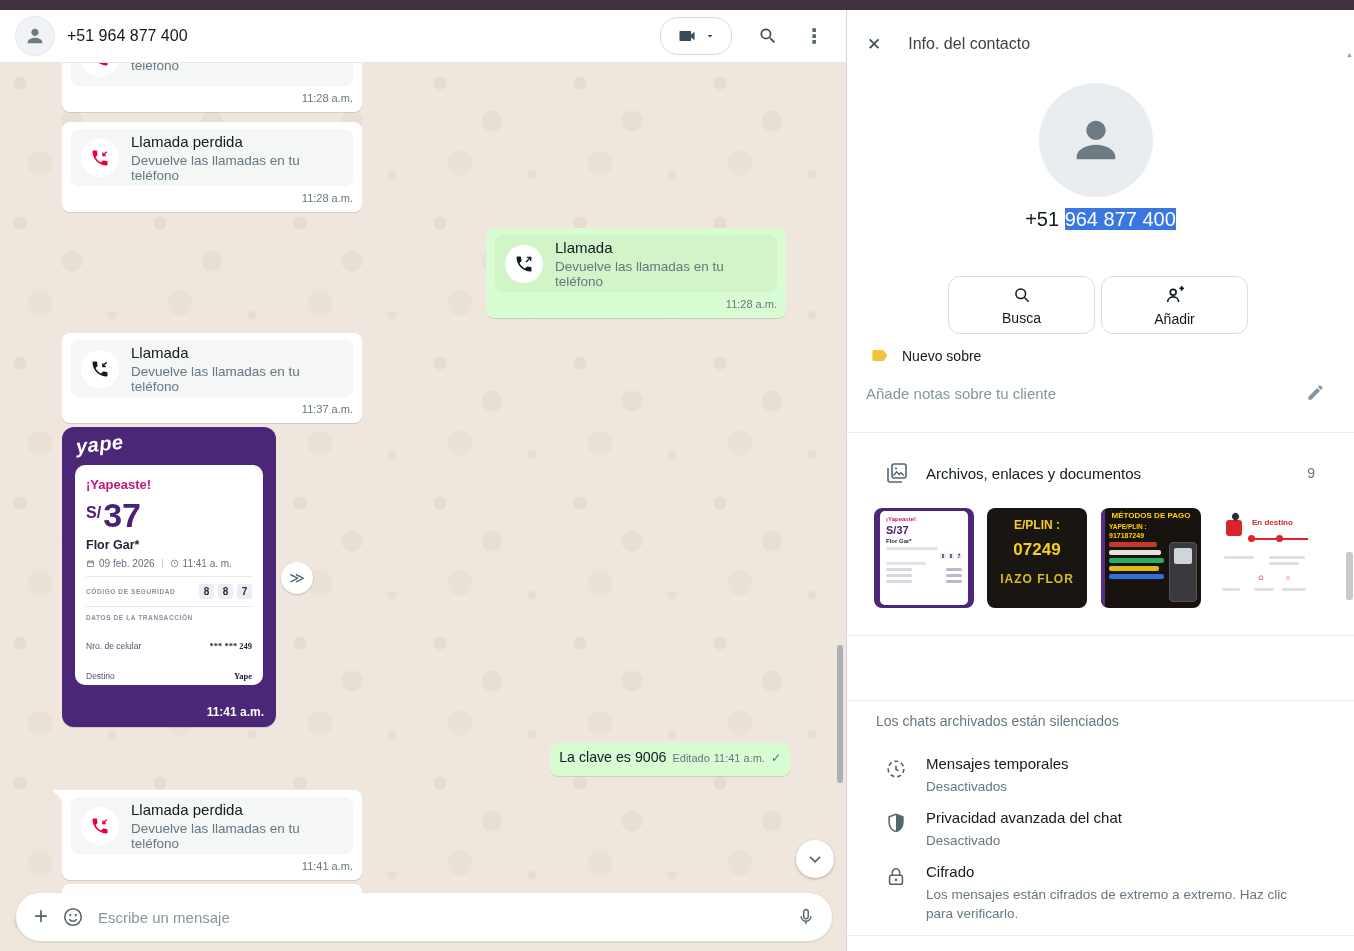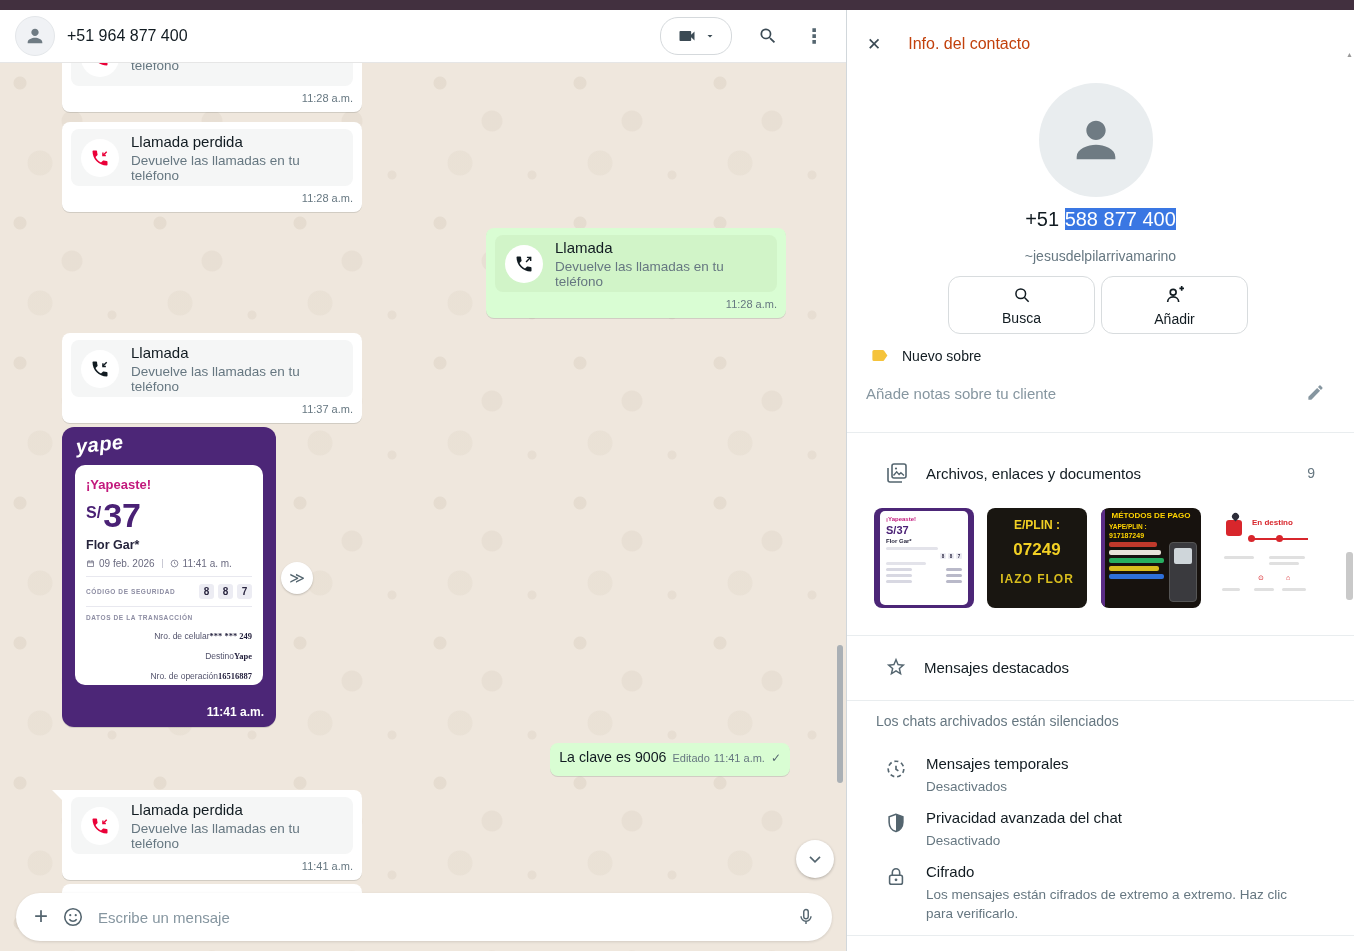--- a/index.html
+++ b/index.html
@@ -61,21 +61,21 @@
   .yape-payee{margin-top:6px;font-size:12.5px;font-weight:bold;color:#26243c;}
   .yape-daterow{margin-top:6px;display:flex;align-items:center;gap:4px;font-size:10px;color:#6b6b80;}
   .ysep{width:1px;height:9px;background:#c9c9d4;margin:0 3px;}
   .yape-div{height:1px;background:#e8e8ef;margin:7px 0;}
   .yape-secrow{display:flex;align-items:center;justify-content:space-between;}
   .seclabel{font-size:6.5px;font-weight:bold;letter-spacing:.6px;color:#8d8da3;}
   .digits{display:flex;gap:4px;}
   .digit{width:15px;height:15px;background:#ececf3;border-radius:3px;font-size:10px;font-weight:bold;
          color:#2a2640;display:flex;align-items:center;justify-content:center;}
   .txlabel{font-size:6.5px;font-weight:bold;letter-spacing:.6px;color:#8d8da3;margin-bottom:5px;}
-  .txrow{display:flex;justify-content:flex-end;font-size:8.5px;margin-top:10px;}
+  .txrow{display:flex;justify-content:space-between;font-size:8.5px;margin-top:20px;}
   .txrow .lbl{color:#52526b;}
   .txrow .val{font-weight:bold;color:#201d3a;font-family:Liberation Serif, serif;}
   .yape-time{position:absolute;right:12px;bottom:8px;color:#fff;font-weight:bold;font-size:12px;}
   .fwd-btn{position:absolute;left:281px;top:499px;width:32px;height:32px;border-radius:50%;background:#fff;
            box-shadow:0 1px 2px rgba(0,0,0,.2);display:flex;align-items:center;justify-content:center;
            font-size:15px;color:#54656f;cursor:pointer;}
   
   .b6{right:56px;top:680px;height:33px;padding:6px 9px;display:flex;align-items:baseline;gap:6px;}
   .b6 .txt{font-size:14.2px;color:#111b21;white-space:nowrap;}
   .b6 .meta{font-size:11px;color:#667781;white-space:nowrap;display:flex;align-items:baseline;gap:4px;}
@@ -87,21 +87,21 @@
   .composer{position:absolute;left:16px;top:830px;width:816px;height:48px;background:#fff;border-radius:24px;
             box-shadow:0 1px 3px rgba(0,0,0,.12);display:flex;align-items:center;box-sizing:border-box;padding:0 16px;}
   .c-plus{font-size:24px;color:#54656f;font-weight:400;margin:0 6px 2px 2px;cursor:pointer;}
   .c-emoji{margin:0 8px;cursor:pointer;}
   .c-input{flex:1;font-size:15px;color:#8696a0;margin-left:6px;cursor:text;}
   .c-mic{margin-left:12px;cursor:pointer;}
   
   .panel{position:absolute;left:846px;top:10px;width:508px;height:941px;background:#fff;border-left:1px solid #d1d7db;box-sizing:border-box;}
   .panel-header{position:absolute;left:20px;top:14px;display:flex;align-items:center;gap:27px;height:40px;}
   .p-close{font-size:17px;color:#3b4a54;cursor:pointer;}
-  .p-title{font-size:16px;color:#c2410c;}
+  .p-title{font-size:16px;color:#404040;}
   .p-avatar{position:absolute;left:192px;top:73px;width:114px;height:114px;border-radius:50%;background:#e9edef;
             display:flex;align-items:center;justify-content:center;cursor:pointer;}
   .p-phone{position:absolute;left:0;top:198px;width:100%;text-align:center;font-size:20px;color:#111b21;}
   .p-phone .sel{background:#3a77e3;color:#fff;}
   .p-push{position:absolute;left:0;top:238px;width:100%;text-align:center;font-size:14px;color:#667781;}
   .p-actions{position:absolute;left:101px;top:266px;display:flex;gap:6px;}
   .p-actionbtn{width:145px;height:56px;border:1px solid #d8dcde;border-radius:12px;background:#fff;cursor:pointer;
                display:flex;flex-direction:column;align-items:center;justify-content:center;gap:5px;}
   .p-actionbtn .lab{font-size:14px;color:#111b21;}
   .p-order{position:absolute;left:23px;top:336px;display:flex;align-items:center;gap:13px;cursor:pointer;}
@@ -388,23 +388,22 @@
 
     <div class="p-avatar">
       <span>
         <svg width="58" height="58" viewBox="0 0 24 24">
             <path fill="#6f7b83" d="M12 12c2.2 0 4-1.8 4-4s-1.8-4-4-4-4 1.8-4 4 1.8 4 4 4zm0 2c-3.3 0-8 1.7-8 5v1h16v-1c0-3.3-4.7-5-8-5z"></path>
           </svg>
       </span>
     </div>
 
     <div class="p-phone">
-      <span>+51 </span><span class="sel">588 877 400</span>
-    </div>
-    <div class="p-push">~jesusdelpilarrivamarino</div>
+      <span>+51 </span><span class="sel">964 877 400</span>
+    </div>
 
     <div class="p-actions">
       <div class="p-actionbtn">
         <span>
           <svg width="20" height="20" viewBox="0 0 24 24">
               <circle cx="10.5" cy="10.5" r="5.8" fill="none" stroke="#111b21" stroke-width="1.8"></circle>
               <path d="M15 15l5 5" stroke="#111b21" stroke-width="1.8"></path>
             </svg>
         </span>
         <span class="lab">Busca</span>
@@ -510,28 +509,20 @@
       <div class="gbar" style="left:55px;top:54px;width:30px"></div>
       <div class="micon" style="left:44px;top:66px">⊙</div>
       <div class="micon" style="left:72px;top:66px">⌂</div>
       <div class="gbar" style="left:8px;top:80px;width:18px"></div>
       <div class="gbar" style="left:40px;top:80px;width:20px"></div>
       <div class="gbar" style="left:68px;top:80px;width:24px"></div>
     </div>
 
     <div class="p-div d2"></div>
 
-    <div class="p-starred">
-      <span class="ic">
-        <svg width="22" height="22" viewBox="0 0 24 24">
-            <path fill="#54656f" fill-rule="evenodd" d="M22 9.24l-7.19-.62L12 2 9.19 8.63 2 9.24l5.46 4.73L5.82 21 12 17.27 18.18 21l-1.63-7.03L22 9.24zM12 15.4l-3.76 2.27 1-4.28-3.32-2.88 4.38-.38L12 6.1l1.71 4.04 4.38.38-3.32 2.88 1 4.28L12 15.4z"></path>
-          </svg>
-      </span>
-      <span class="lab">Mensajes destacados</span>
-    </div>
 
     <div class="p-div d3"></div>
 
     <div class="p-archived">Los chats archivados están silenciados</div>
 
     <div class="setting s1r">
       <span class="ic">
         <svg width="22" height="22" viewBox="0 0 24 24">
             <circle cx="12" cy="12" r="8.5" fill="none" stroke="#54656f" stroke-width="1.8" stroke-dasharray="4.4 3.2"></circle>
             <path d="M12 8.5v3.8l2.6 1.7" fill="none" stroke="#54656f" stroke-width="1.8"></path>

